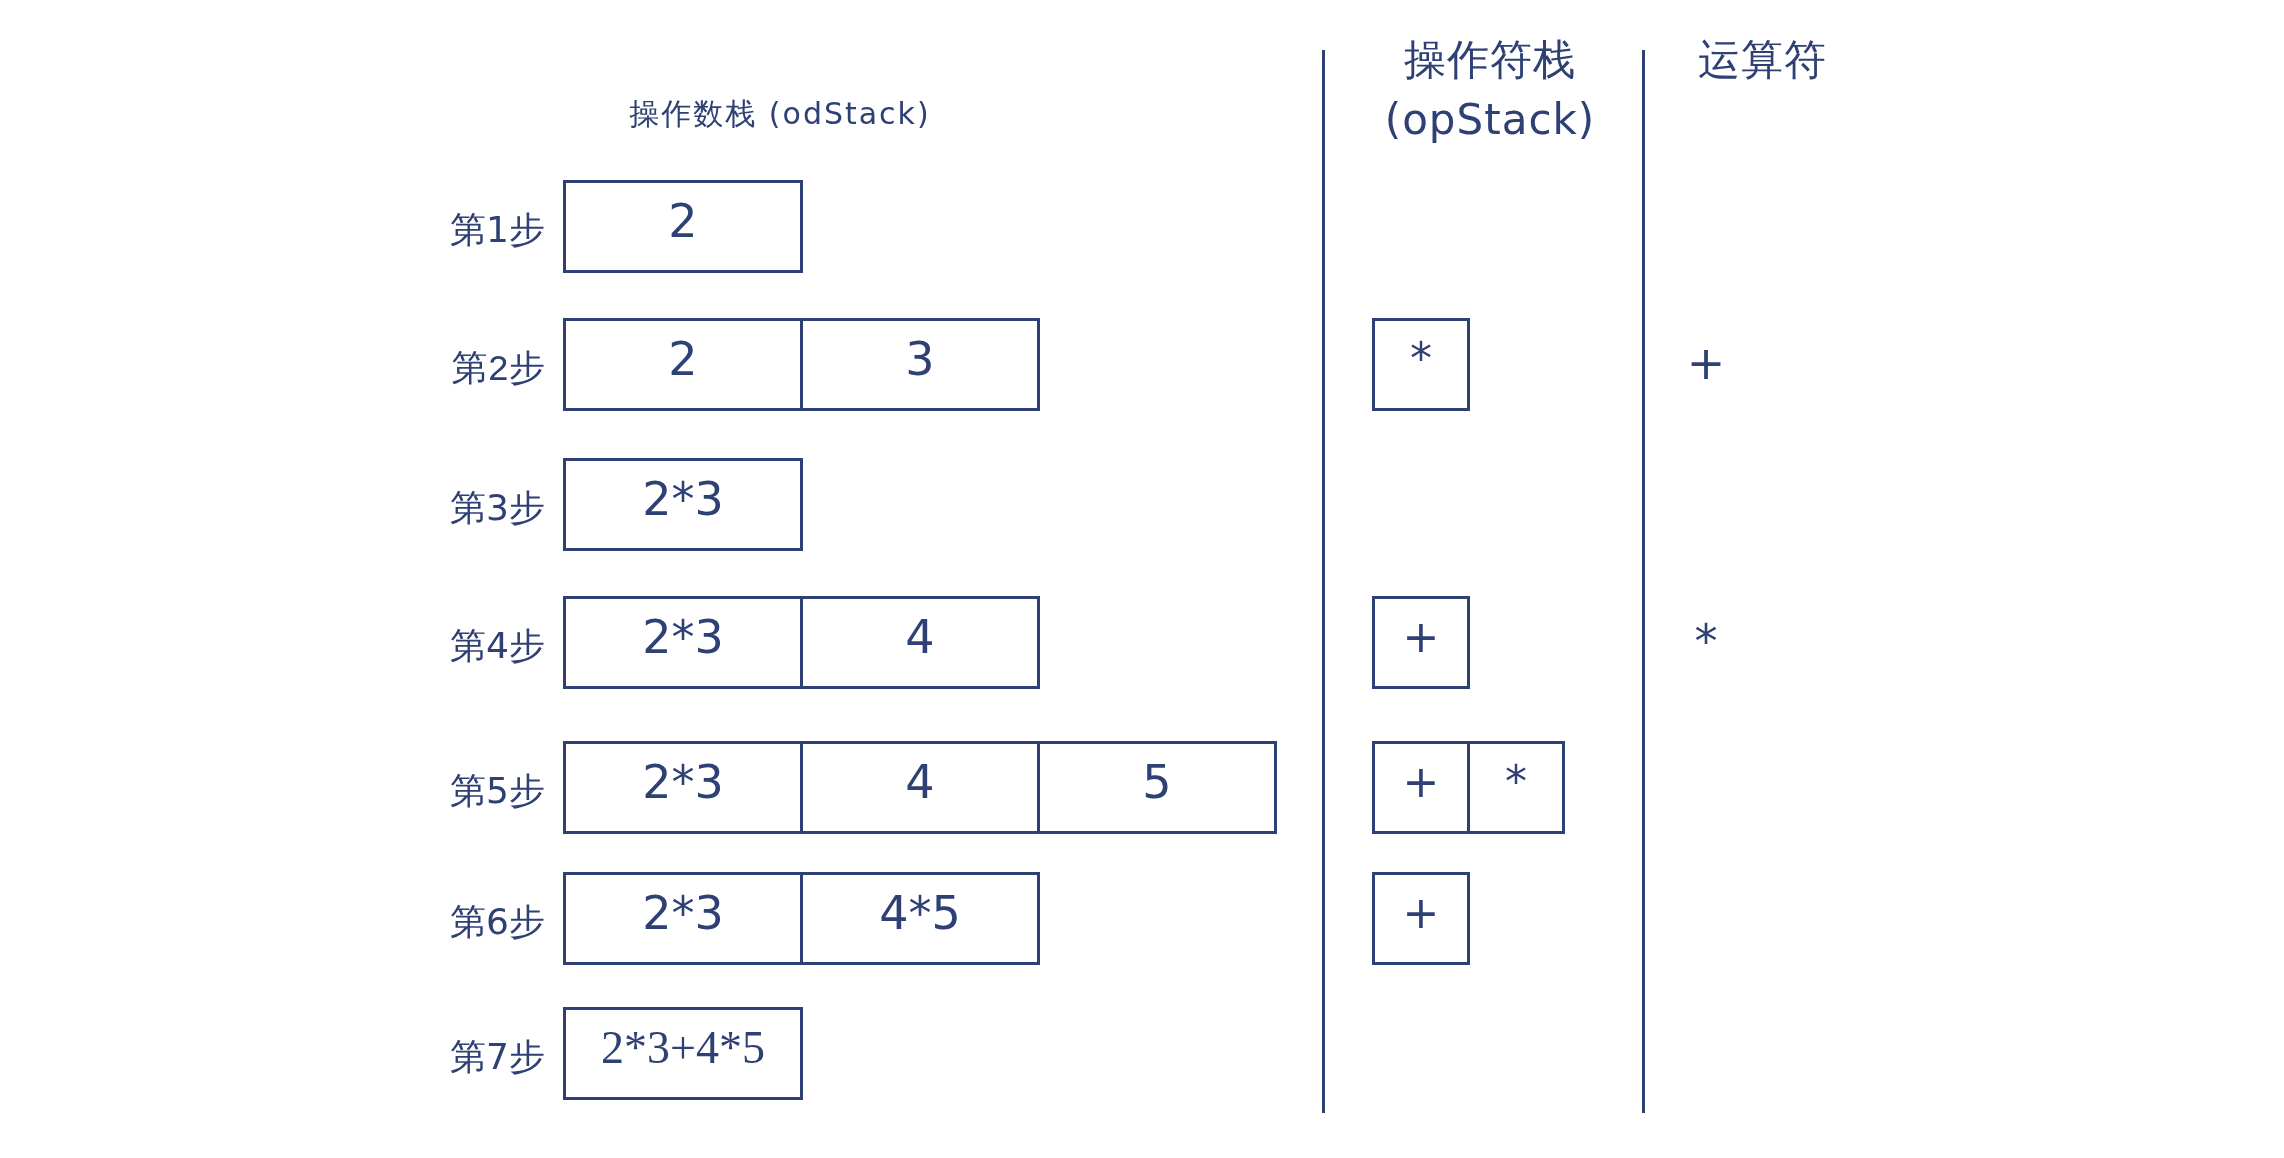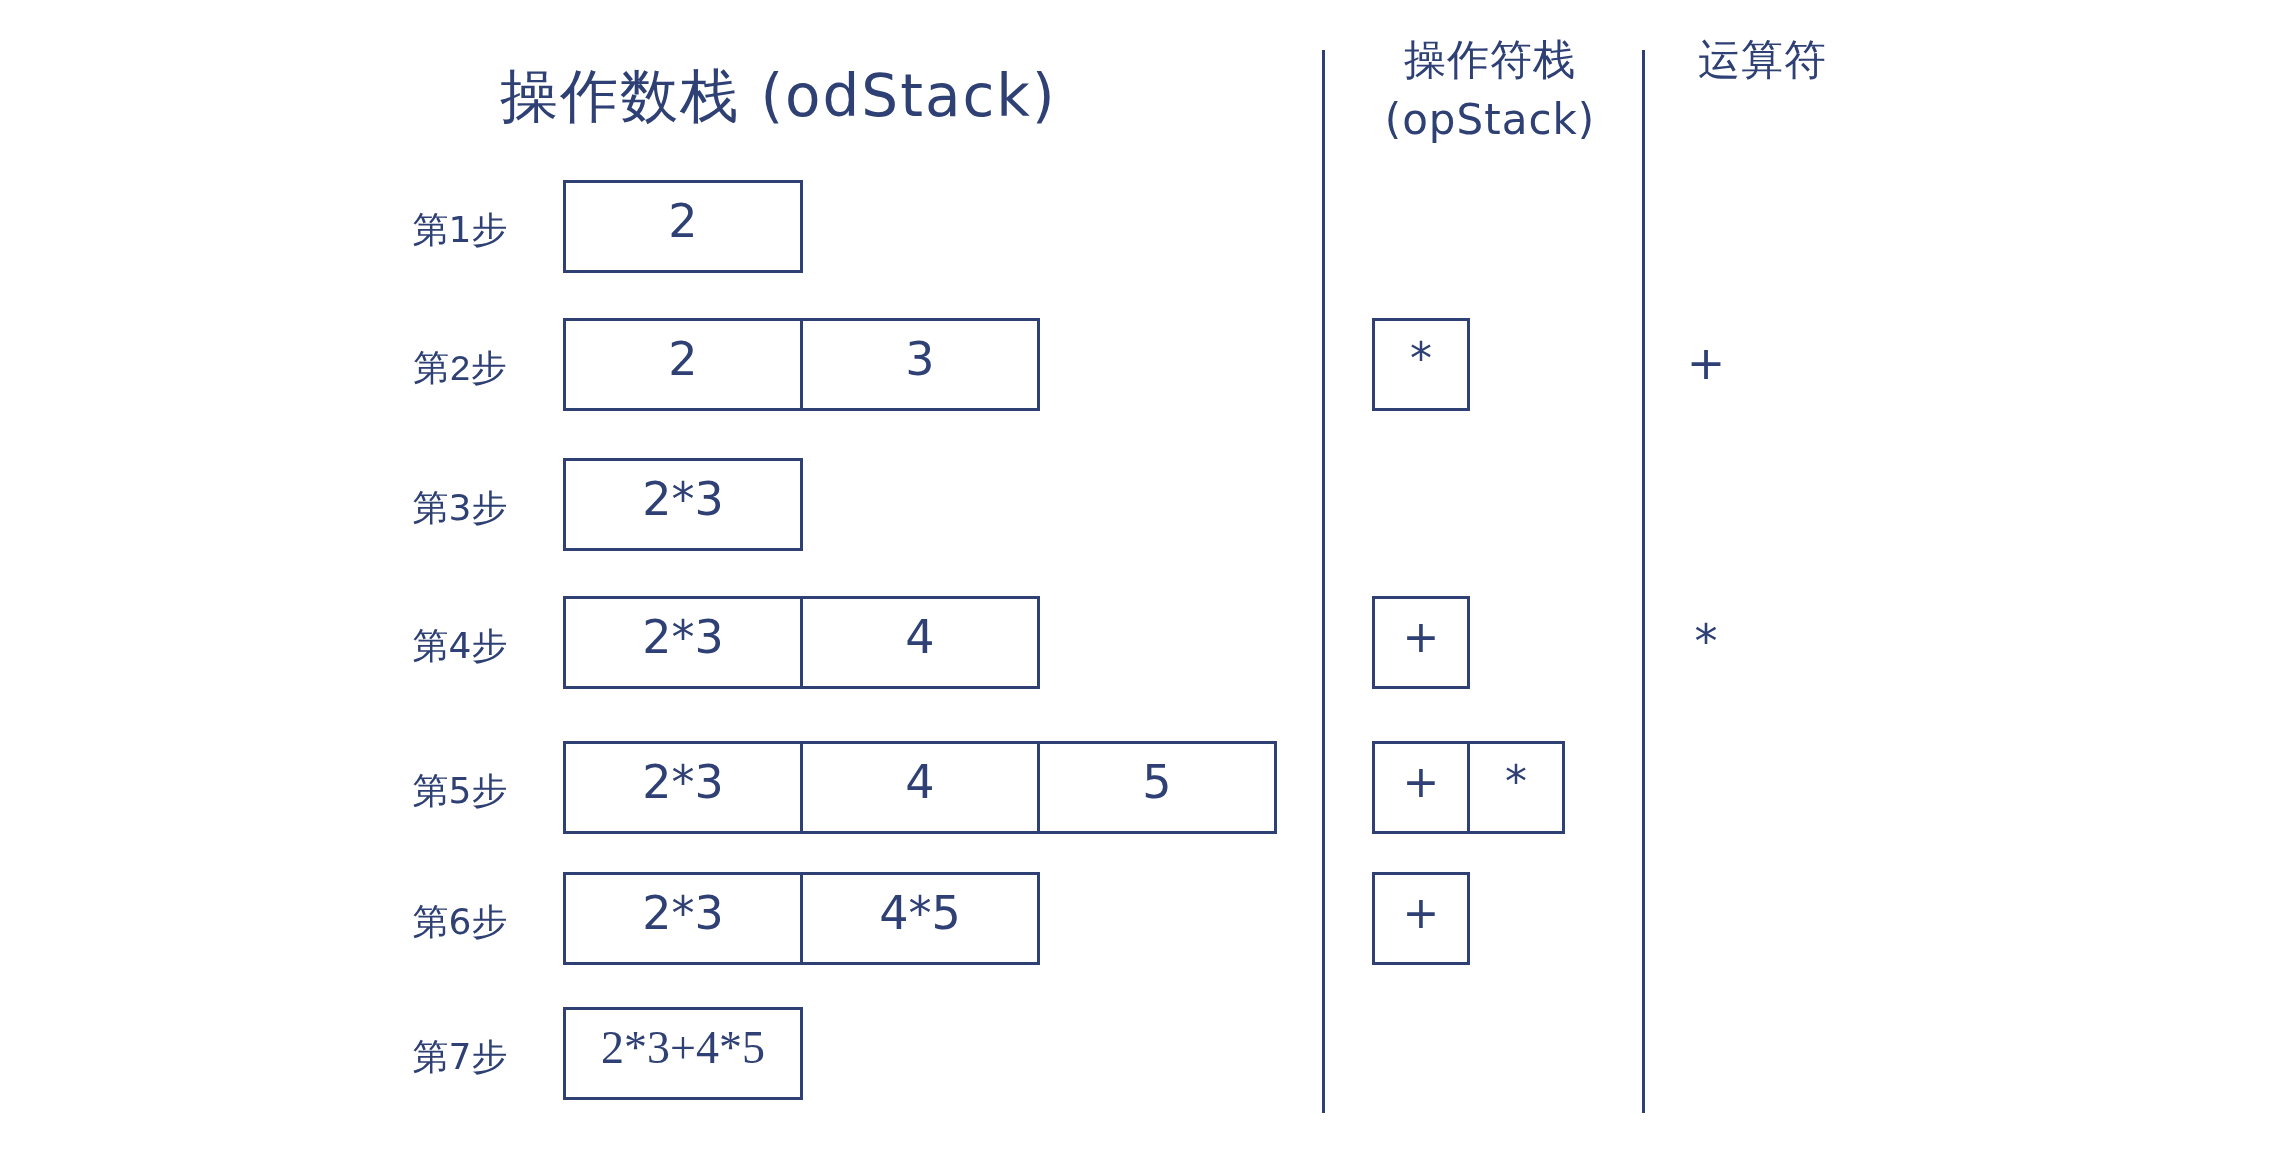--- a/index.html
+++ b/index.html
@@ -7,43 +7,44 @@
     position: relative;
     width: 2284px;
     height: 1158px;
     background: #ffffff;
     overflow: hidden;
     font-family: "DejaVu Sans", sans-serif;
     color: #2e4074;
   }
   .title {
     position: absolute;
-    text-align: left;
-    font-size: 58px;
+    text-align: center;
+    font-size: 30px;
     letter-spacing: 2px;
     white-space: nowrap;
+    margin-top: 36px;
   }
   .subtitle-block {
     position: absolute;
     text-align: center;
     font-size: 42px;
     line-height: 60px;
     letter-spacing: 1px;
   }
   .vline {
     position: absolute;
     top: 50px;
     height: 1063px;
     width: 3px;
     background: #2e4074;
   }
   .step-label {
     position: absolute;
     width: 170px;
-    text-align: center;
+    text-align: right;
     font-size: 36px;
     white-space: nowrap;
   }
   .cell {
     position: absolute;
     box-sizing: border-box;
     border: 3px solid #2e4074;
     height: 93px;
     display: flex;
     align-items: center;

